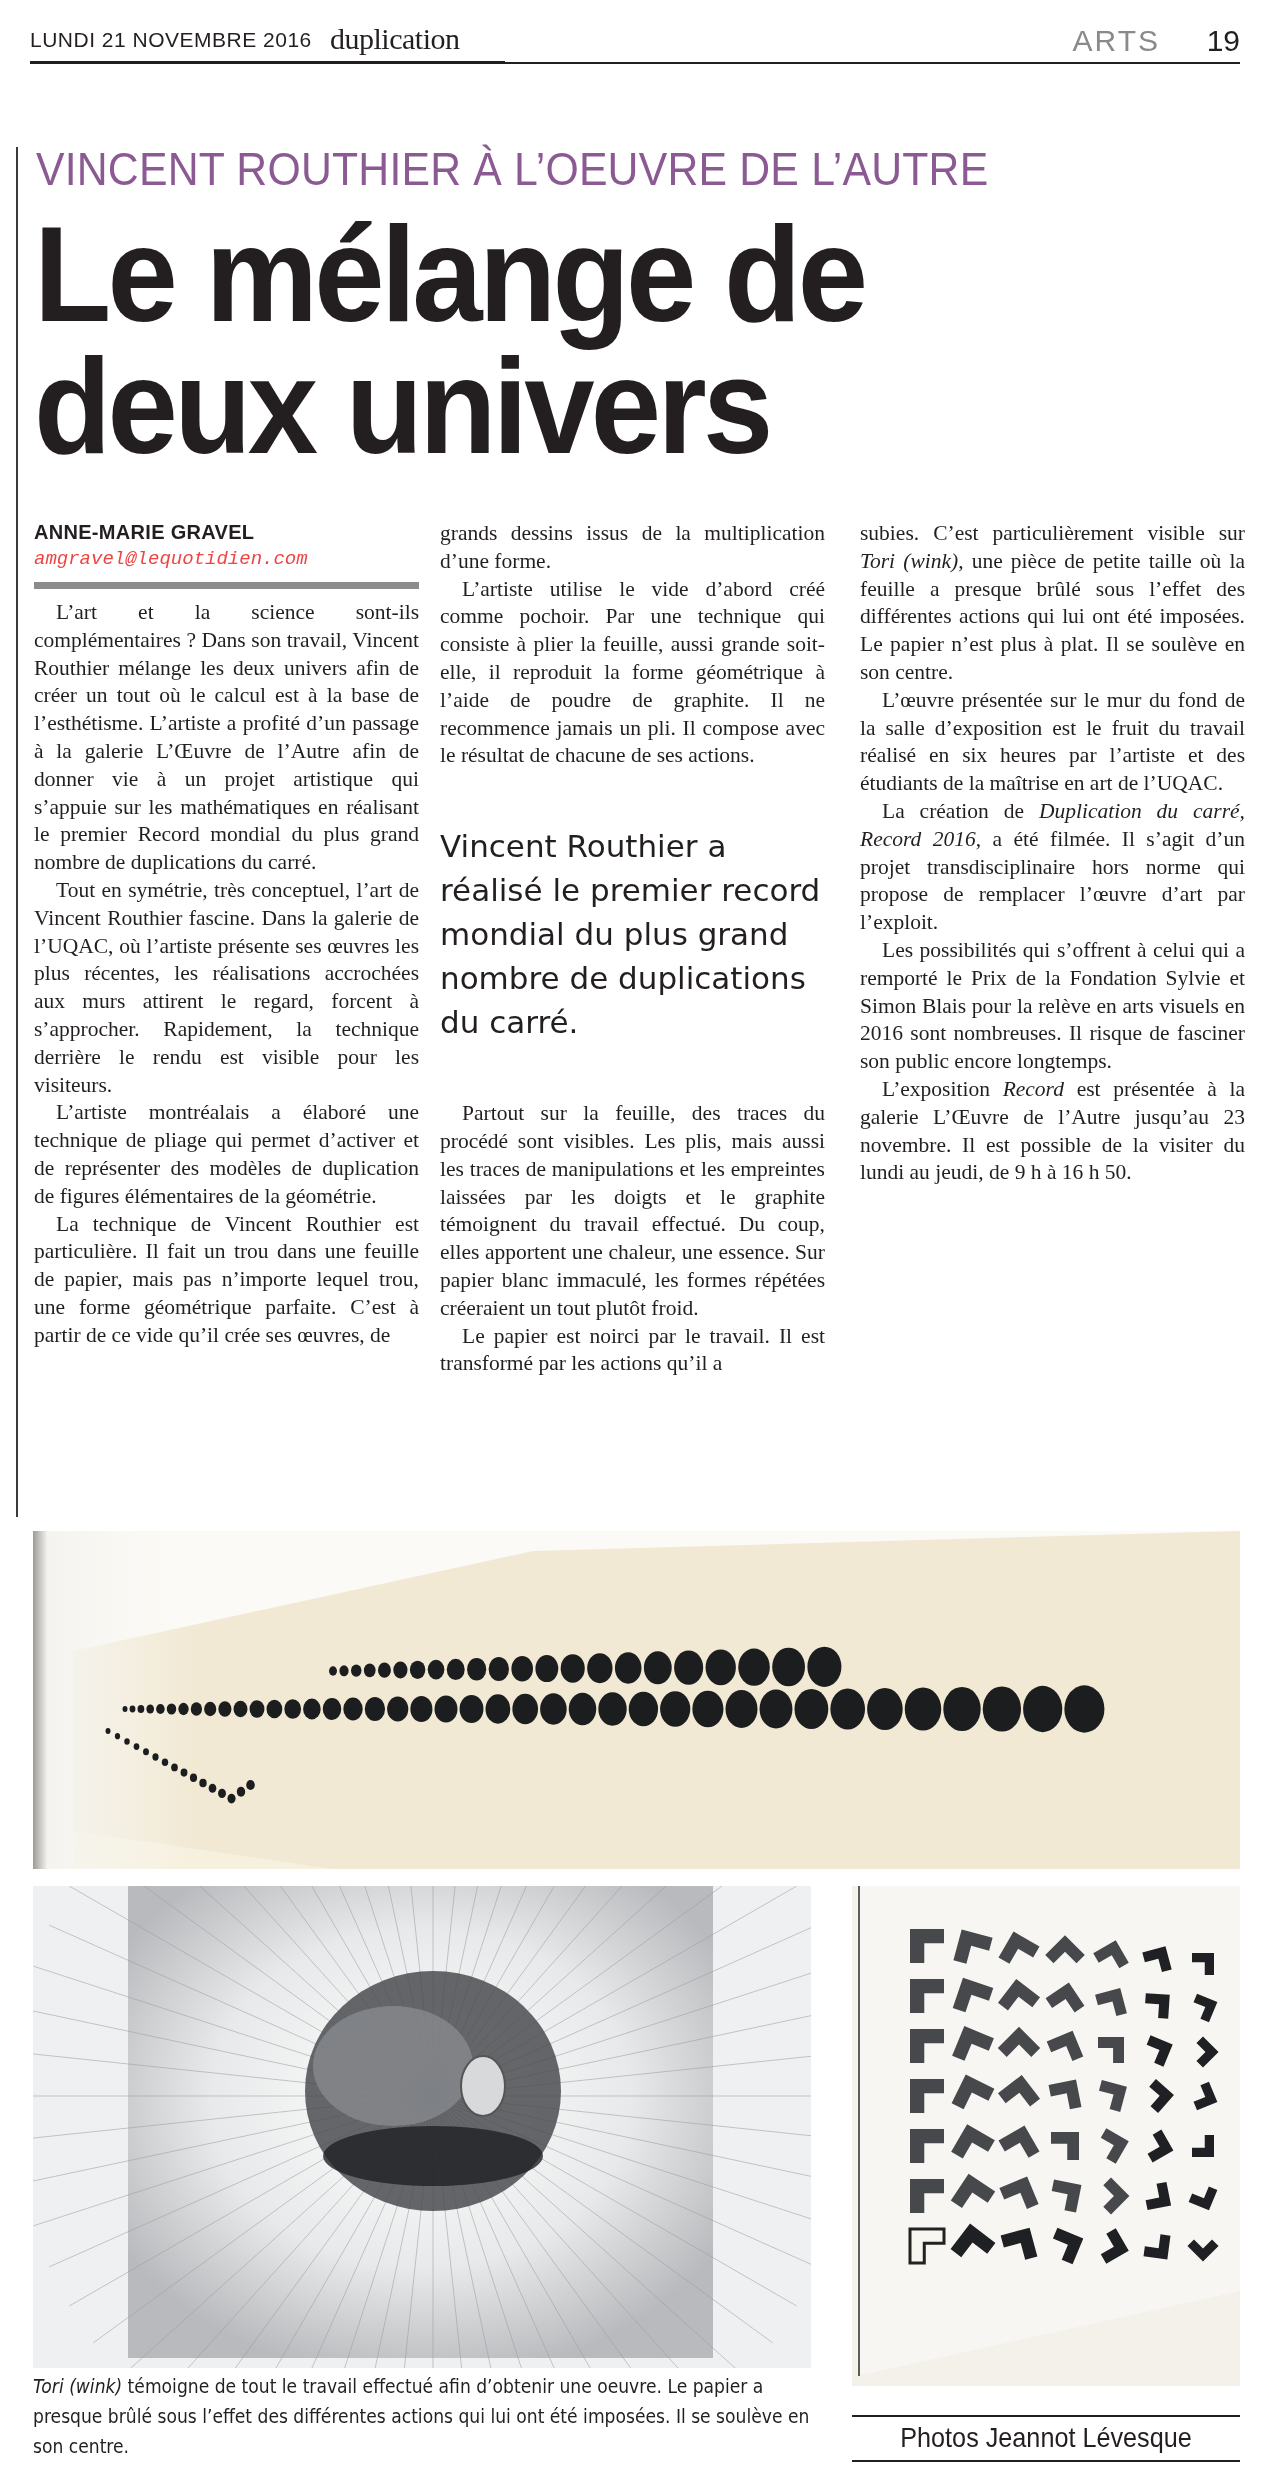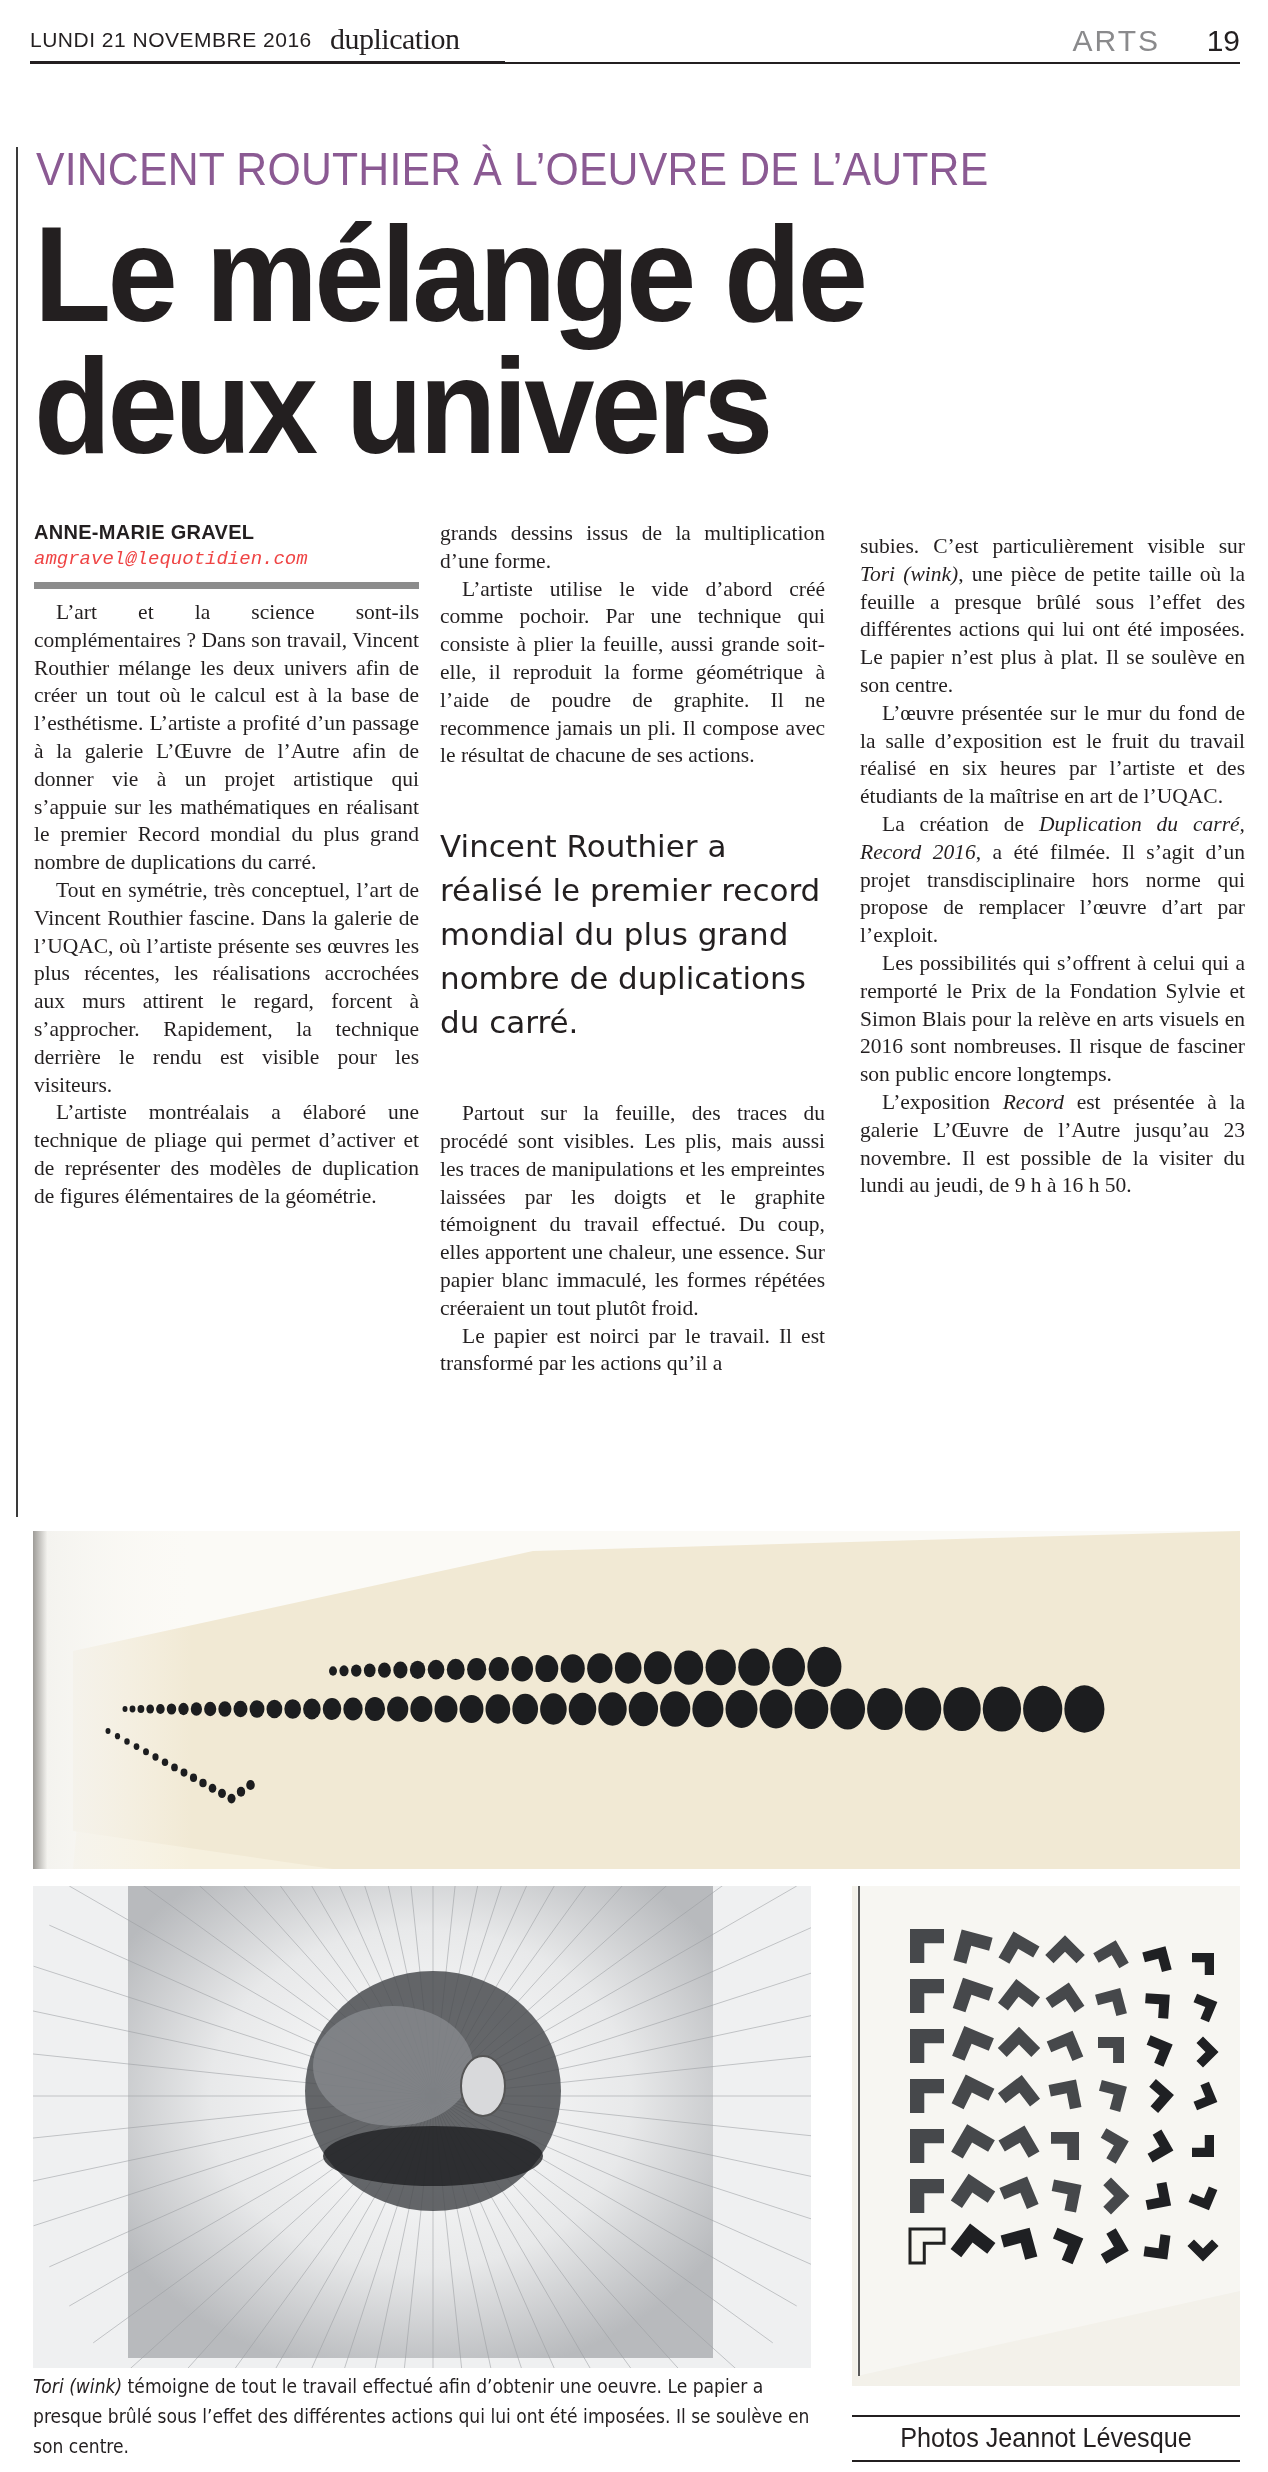--- a/index.html
+++ b/index.html
@@ -20,21 +20,21 @@
   
   #kicker { position: absolute; left: 36px; top: 142px; font-family: "Liberation Sans", sans-serif; font-size: 46px; color: #8b5a93; letter-spacing: 0.2px; white-space: nowrap; transform: scaleX(0.93); transform-origin: left; }
   #headline { position: absolute; left: 34px; top: 208px; font-family: "Liberation Sans", sans-serif; font-weight: bold; font-size: 136px; line-height: 132px; color: #231f20; letter-spacing: -4px; transform: scaleX(0.93); transform-origin: left; }
 
   
   .col { position: absolute; top: 520px; width: 385px; font-family: "Liberation Serif", serif; font-size: 21.5px; line-height: 27.8px; color: #231f20; text-align: justify; hyphens: manual; }
   .col p { margin: 0; text-indent: 22px; }
   .col p.noindent { text-indent: 0; }
   #col1 { left: 34px; }
   #col2 { left: 440px; }
-  #col3 { left: 860px; margin-top: 13px; }
+  #col3 { left: 860px; }
 
   #byline-name { font-family: "Liberation Sans", sans-serif; font-weight: bold; font-size: 20px; line-height: 24px; letter-spacing: 0.3px; margin-bottom: 2px; }
   #byline-email { font-family: Liberation Mono, monospace; font-style: italic; font-size: 19px; line-height: 26px; color: #ef4444; }
   #byline-bar { height: 7px; background: #8c8c8c; margin: 10px 0 10px 0; }
 
   #pullquote { font-family: "DejaVu Sans", sans-serif; font-size: 31px; line-height: 44px; color: #231f20; text-align: left; margin: 54px 0 56px 0; font-weight: normal; }
 
   
   .photo { position: absolute; overflow: hidden; }
   #photo-dots { left: 33px; top: 1531px; width: 1207px; height: 338px; background: linear-gradient(100deg, #e6e4e0 0%, #faf8f2 12%, #f7f0de 40%, #f1e8d2 80%, #e8e0cc 100%); }
@@ -67,20 +67,21 @@
   <div>deux univers</div>
 </div>
 
 <div id="col1" class="col">
   <div id="byline-name">ANNE-MARIE GRAVEL</div>
   <div id="byline-email">amgravel@lequotidien.com</div>
   <div id="byline-bar"></div>
   <p>L’art et la science sont-ils complémentaires ? Dans son travail, Vincent Routhier mélange les deux univers afin de créer un tout où le calcul est à la base de l’esthétisme. L’artiste a profité d’un passage à la galerie L’Œuvre de l’Autre afin de donner vie à un projet artistique qui s’appuie sur les mathématiques en réalisant le premier Record mondial du plus grand nombre de duplications du carré.</p>
   <p>Tout en symétrie, très conceptuel, l’art de Vincent Routhier fascine. Dans la galerie de l’UQAC, où l’artiste présente ses œuvres les plus récentes, les réalisations accrochées aux murs attirent le regard, forcent à s’approcher. Rapidement, la technique derrière le rendu est visible pour les visiteurs.</p>
   <p>L’artiste montréalais a élaboré une technique de pliage qui permet d’activer et de représenter des modèles de duplication de figures élémentaires de la géométrie.</p>
+  <p>La technique de Vincent Routhier est particulière. Il fait un trou dans une feuille de papier, mais pas n’importe lequel trou, une forme géométrique parfaite. C’est à partir de ce vide qu’il crée ses œuvres, de</p>
 </div>
 
 <div id="col2" class="col">
   <p class="noindent">grands dessins issus de la multiplication d’une forme.</p>
   <p>L’artiste utilise le vide d’abord créé comme pochoir. Par une technique qui consiste à plier la feuille, aussi grande soit-elle, il reproduit la forme géométrique à l’aide de poudre de graphite. Il ne recommence jamais un pli. Il compose avec le résultat de chacune de ses actions.</p>
   <div id="pullquote">Vincent Routhier a réalisé le premier record mondial du plus grand nombre de duplications du carré.</div>
   <p>Partout sur la feuille, des traces du procédé sont visibles. Les plis, mais aussi les traces de manipulations et les empreintes laissées par les doigts et le graphite témoignent du travail effectué. Du coup, elles apportent une chaleur, une essence. Sur papier blanc immaculé, les formes répétées créeraient un tout plutôt froid.</p>
   <p>Le papier est noirci par le travail. Il est transformé par les actions qu’il a</p>
 </div>
 

